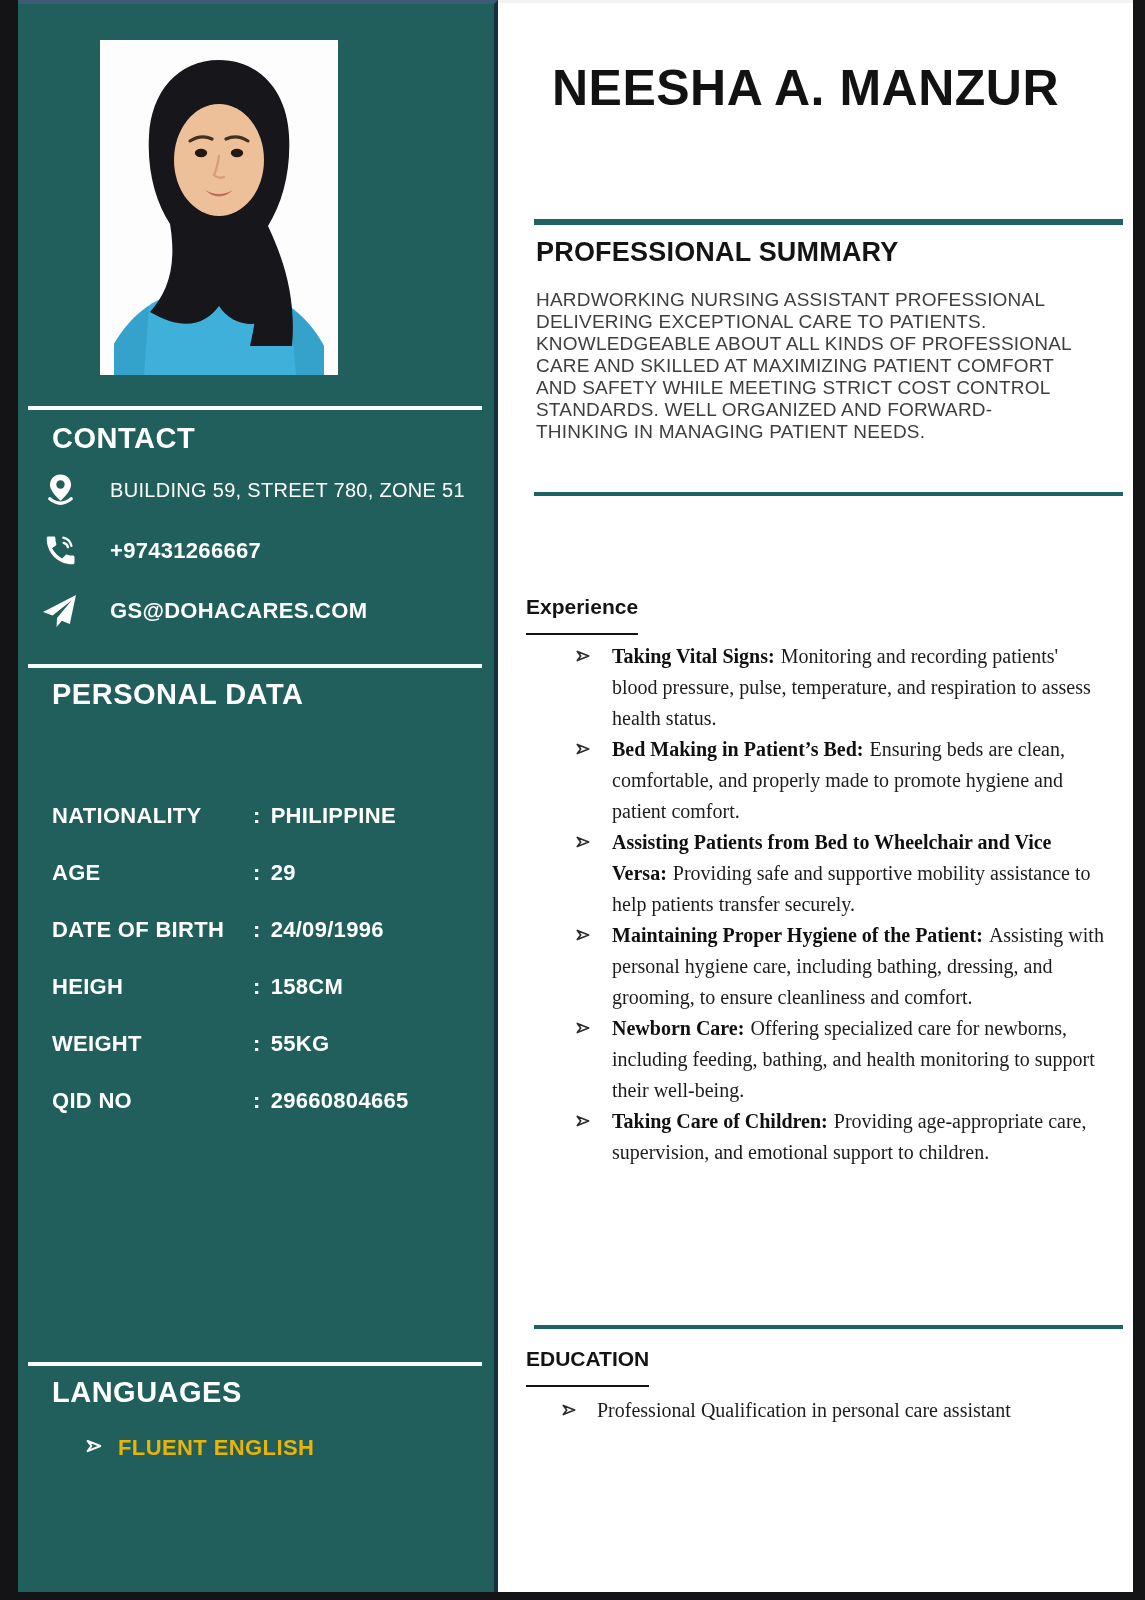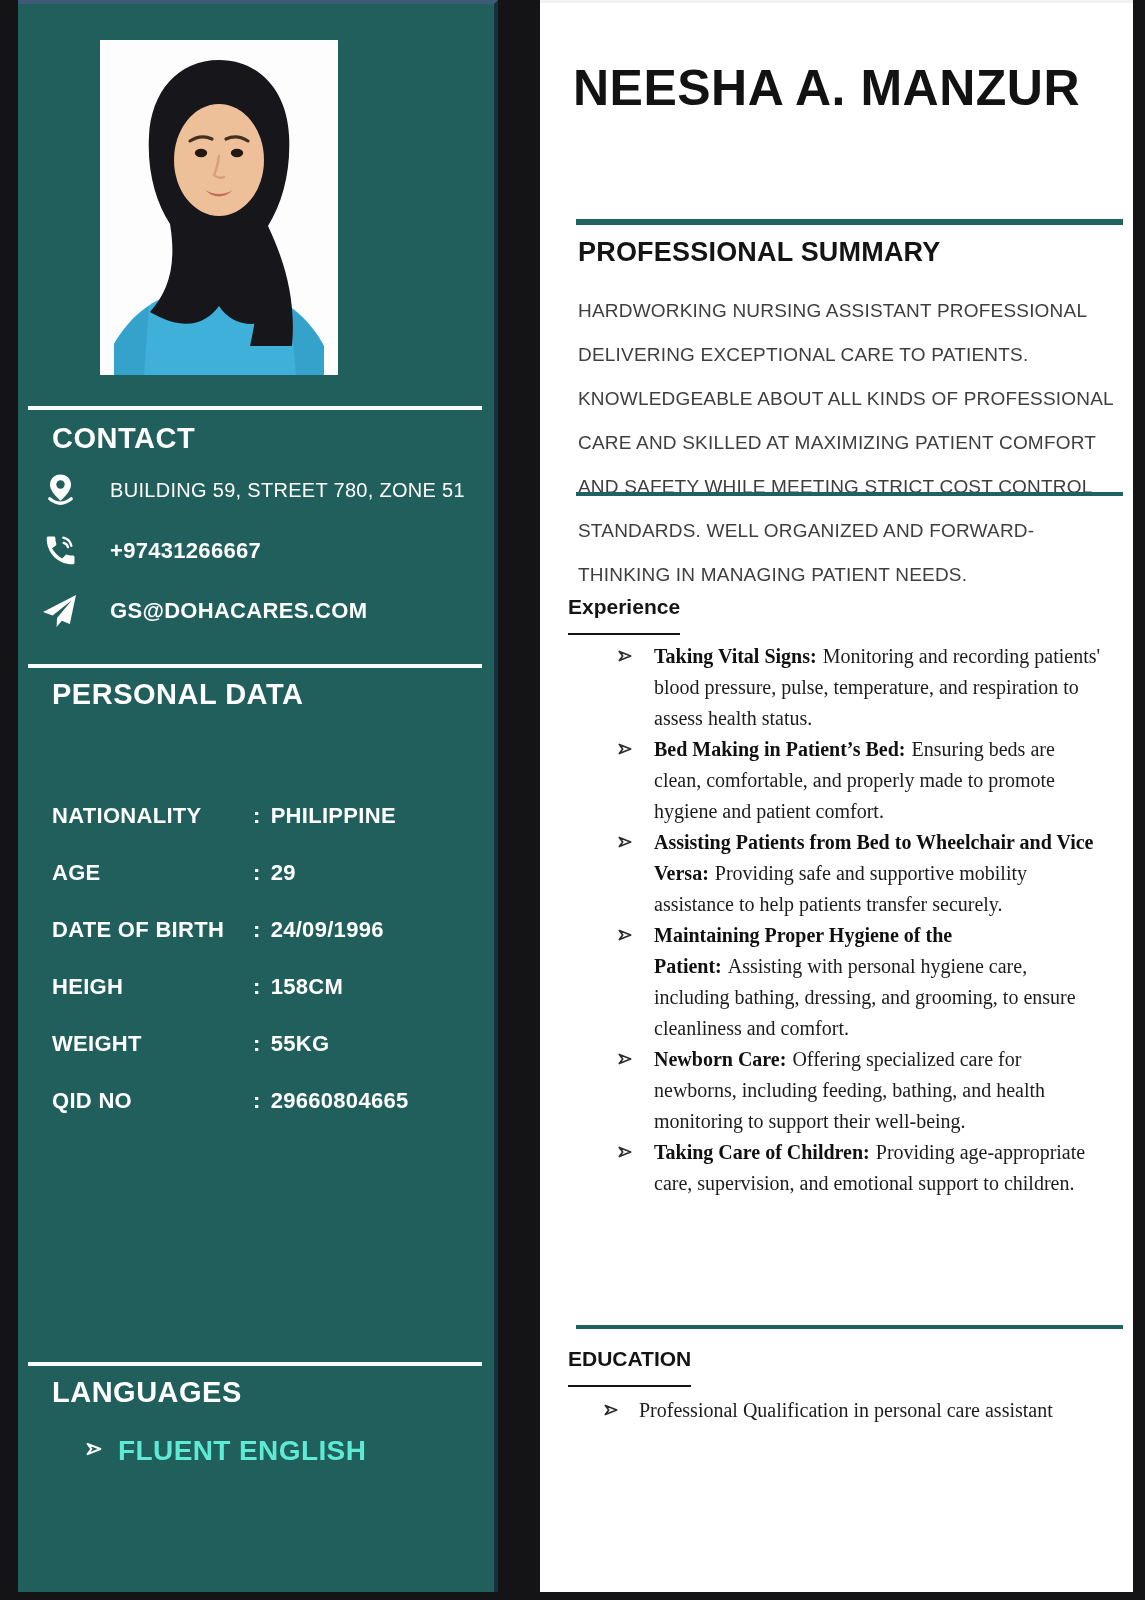--- a/index.html
+++ b/index.html
@@ -53,47 +53,46 @@
   .personal-section { position: absolute; top: 674px; left: 34px; right: 18px; }
   .pd-rows { margin-top: 92px; }
   .pd-row { margin-bottom: 31px; color: #fff; font-size: 22px; font-weight: 700; letter-spacing: 0.3px; }
   .pd-label { display: inline-block; width: 201px; vertical-align: top; }
   .pd-colon { margin-right: 10px; }
 
   .languages-section { position: absolute; top: 1372px; left: 34px; right: 18px; }
   .lang-rows { margin-top: 26px; }
   .lang-row { display: flex; align-items: center; margin: 0 0 17px 33px; }
   .lang-arrow { width: 33px; flex: none; }
-  .lang-text { color: #5eead4; font-size: 28px; font-weight: 700; letter-spacing: 0.4px; }
+  .lang-text { color: #eab308; font-size: 22px; font-weight: 700; letter-spacing: 0.4px; }
 
   
   .main {
     position: relative; flex: 1;
     background: #ffffff;
     border-top: 3px solid #f2f2f2;
     color: #1c1c1c;
-    margin-left: 42px;
   }
   .name {
     position: absolute; top: 56px; left: 0; right: 20px;
     text-align: center;
     font-size: 50px; font-weight: 700; color: #121212; letter-spacing: 0.5px;
   }
   .teal-rule { position: absolute; left: 36px; right: 10px; background: #1e6361; }
   .rule-1 { top: 216px; height: 6px; }
   .rule-2 { top: 489px; height: 4px; }
   .rule-3 { top: 1322px; height: 4px; }
 
   .ps-title {
     position: absolute; top: 234px; left: 38px;
     font-size: 27px; font-weight: 700; color: #141414; letter-spacing: 0.2px;
   }
   .summary {
     position: absolute; top: 286px; left: 38px; width: 545px;
-    font-size: 19px; line-height: 44px; color: #3e3e3e; letter-spacing: 0.2px;
+    font-size: 19px; line-height: 22px; color: #3e3e3e; letter-spacing: 0.2px;
   }
 
   .section-title {
     position: absolute; left: 28px;
     font-size: 21px; font-weight: 700; color: #141414;
   }
   .section-title .u { display: inline-block; border-bottom: 2px solid #141414; padding-bottom: 14px; }
   .exp-title { top: 592px; }
   .edu-title { top: 1344px; }
 

